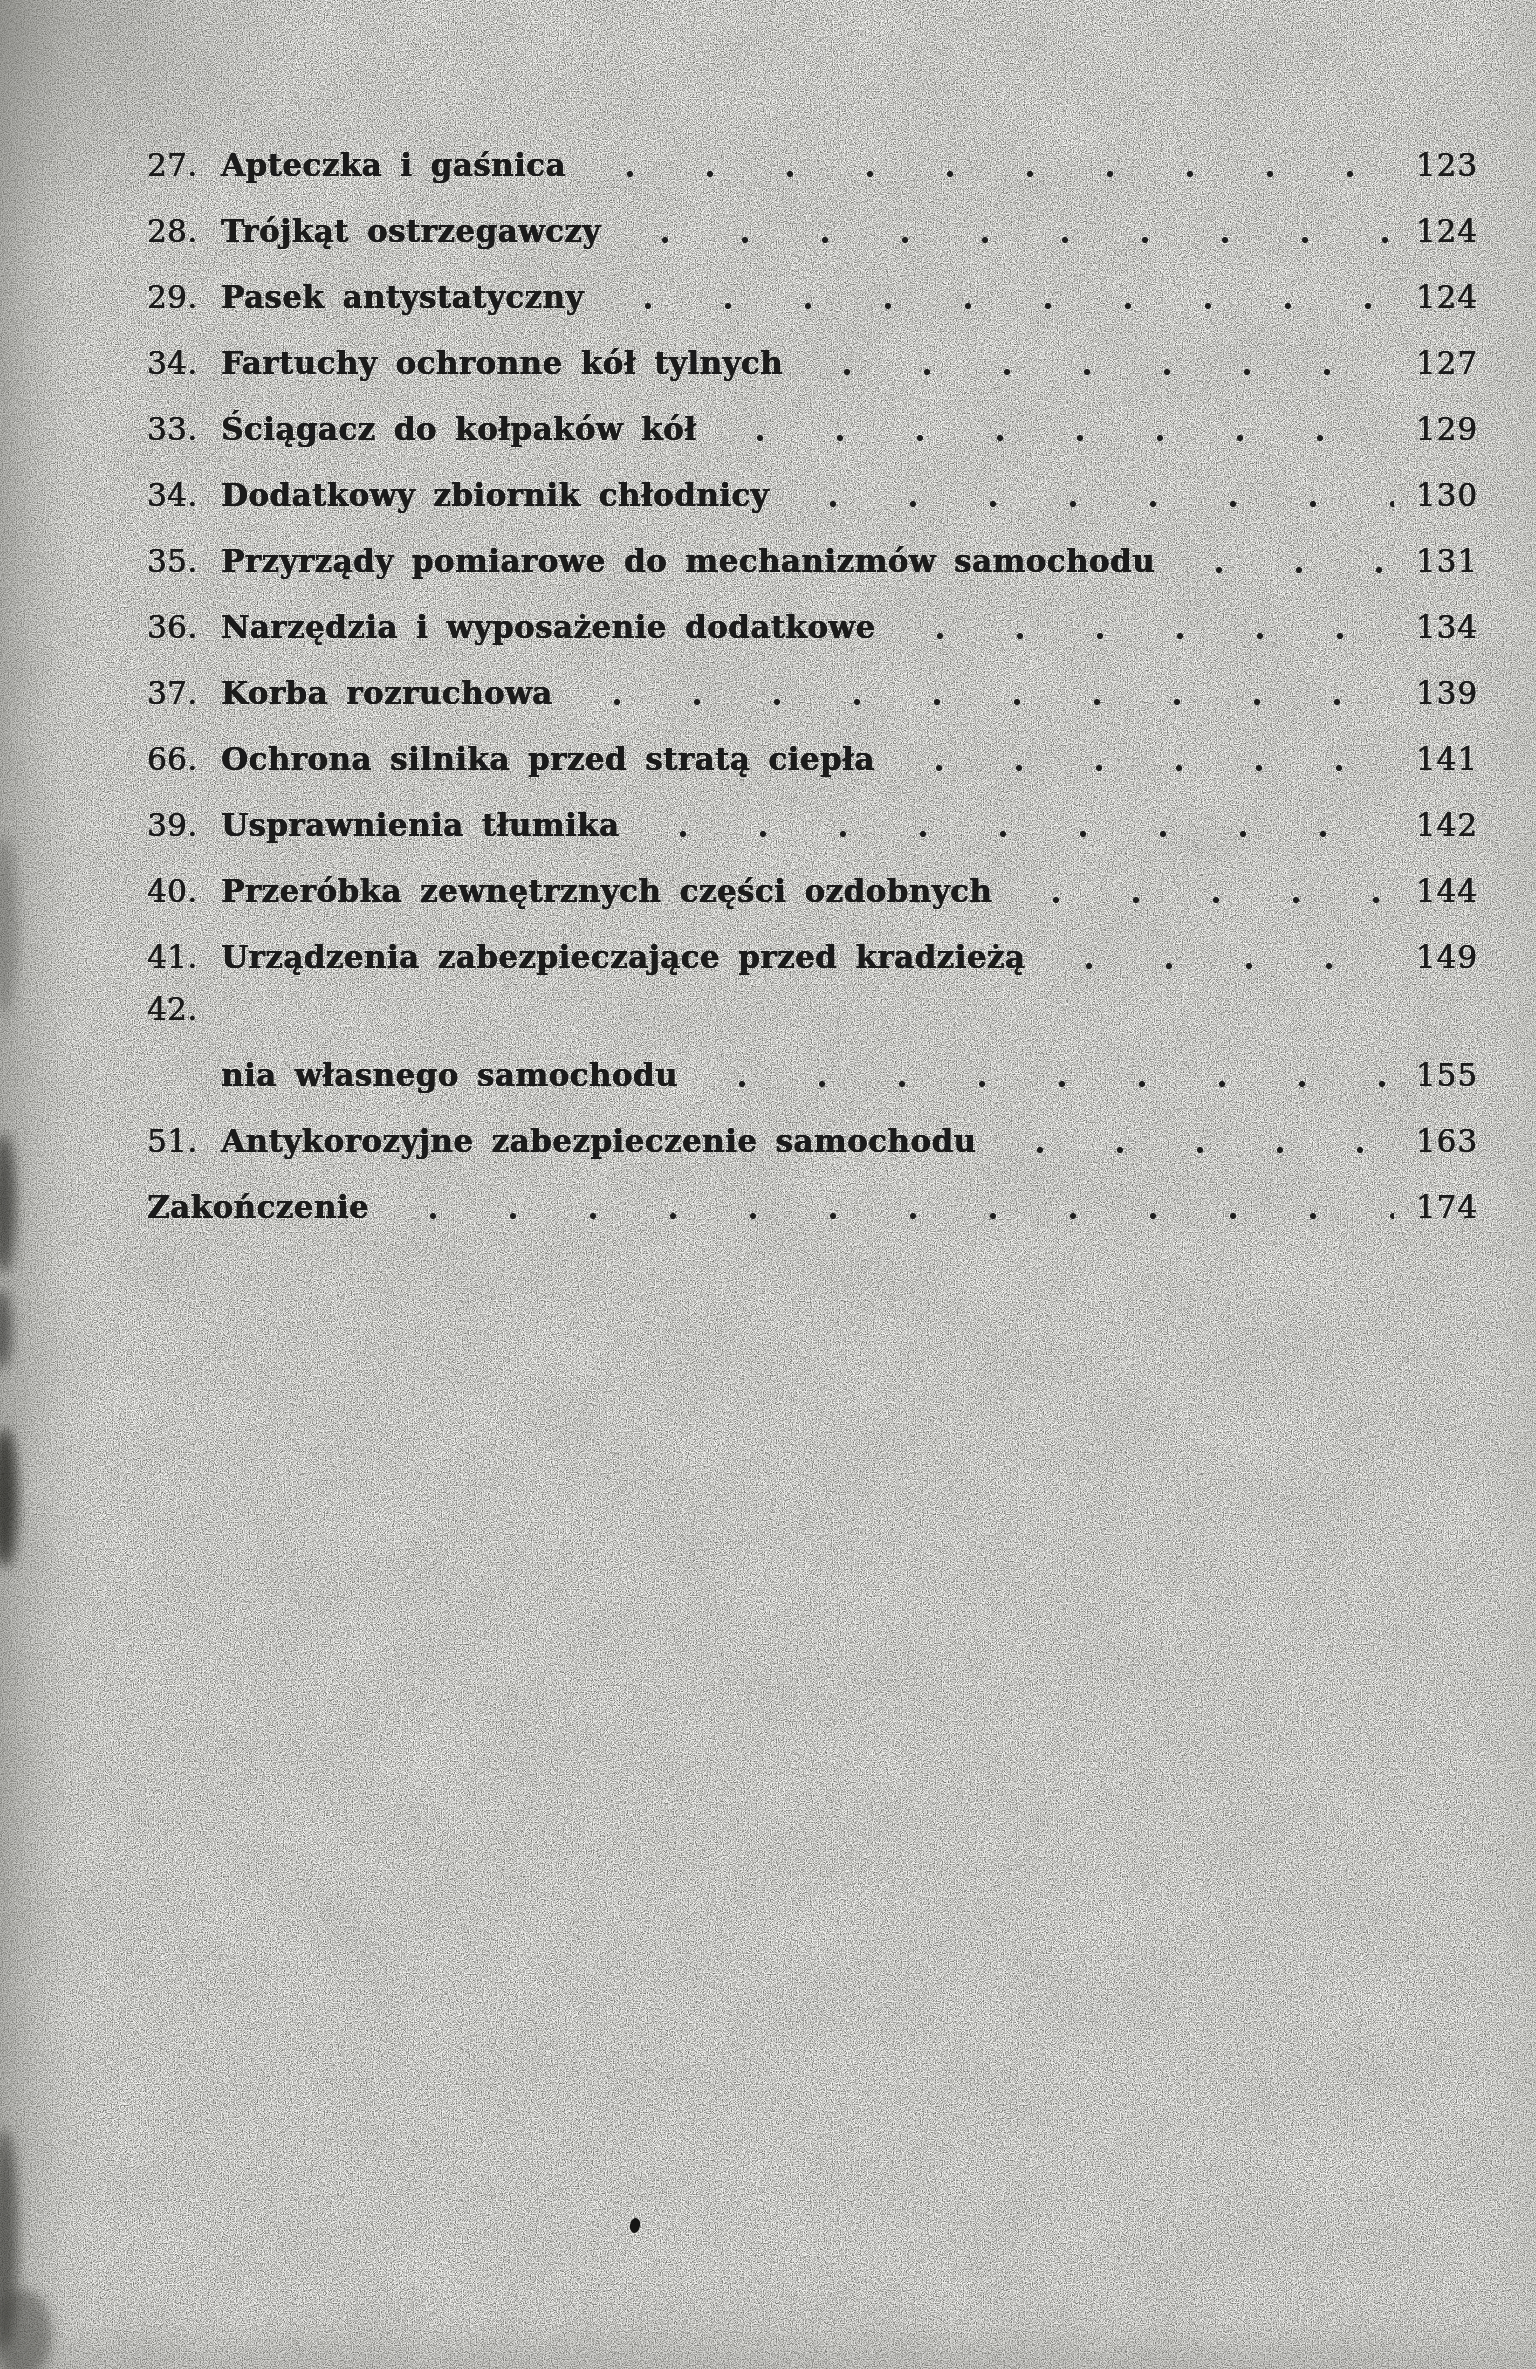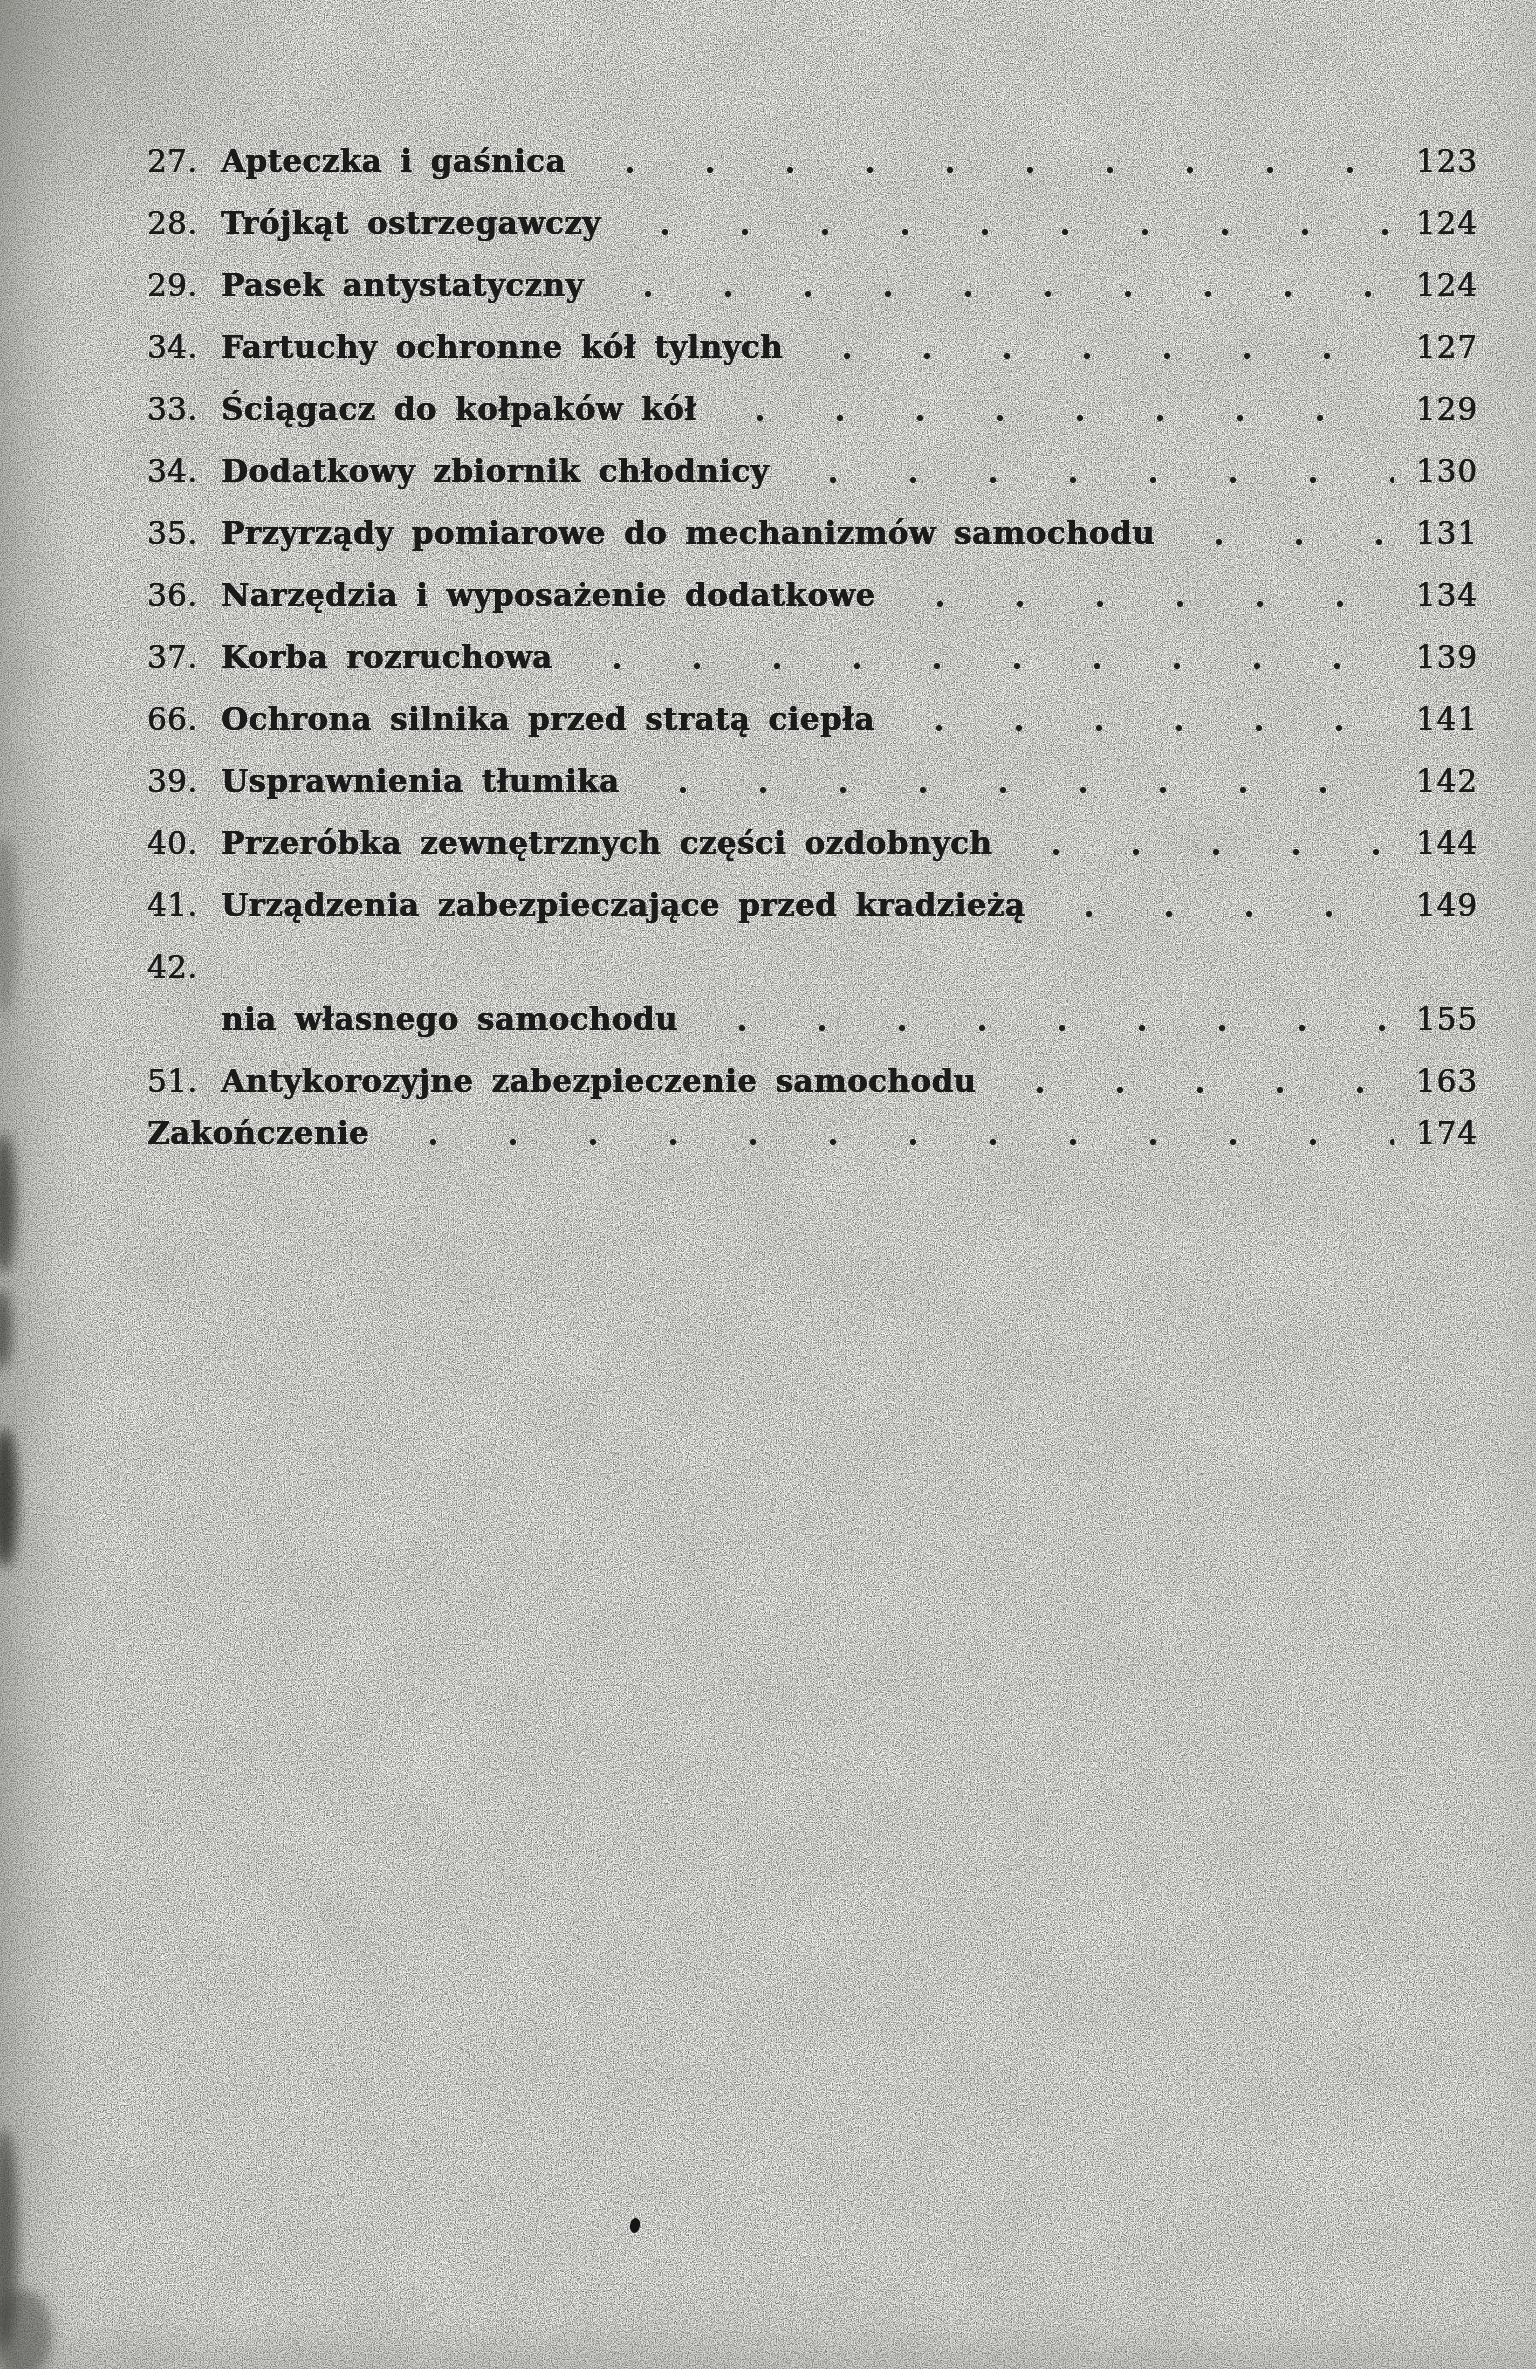--- a/index.html
+++ b/index.html
@@ -67,38 +67,38 @@
   }
   .toc-line {
     display: flex; align-items: baseline;
     font-size: 31px; line-height: 52px;
     white-space: nowrap;
     text-shadow: 0.4px 0 0 currentColor, 0 0.3px 0 currentColor;
   }
   .num {
     flex: none; width: 74px;
     letter-spacing: 0.4px;
-    margin-top: 10px;
   }
   .cont-indent { flex: none; width: 74px; }
   .title {
     flex: none;
     word-spacing: 7px; letter-spacing: 0.4px; font-weight: bold;
   }
   .dots {
     flex: 1 1 auto; align-self: stretch;
     margin-left: 16px; margin-right: 8px;
     background-image: radial-gradient(circle, #1e1e1e 2.6px, rgba(30,30,30,0) 3.5px);
     background-size: 80px 12px;
     background-repeat: repeat-x;
     background-position: 8px calc(100% - 11px);
   }
   .pg {
     flex: none; min-width: 76px; text-align: right;
     letter-spacing: 1px;
+    margin-top: 14px;
   }
 </style>
 </head>
 <body>
 
 <svg class="grain-svg" width="1536" height="2369" xmlns="http://www.w3.org/2000/svg" viewBox="0 0 1544 2381">
   <filter id="specks" x="0" y="0" width="100%" height="100%">
     <feTurbulence type="fractalNoise" baseFrequency="0.85" numOctaves="2" seed="11" stitchTiles="stitch"></feTurbulence>
     <feColorMatrix type="matrix" values="0 0 0 0 0.10
               0 0 0 0 0.10

